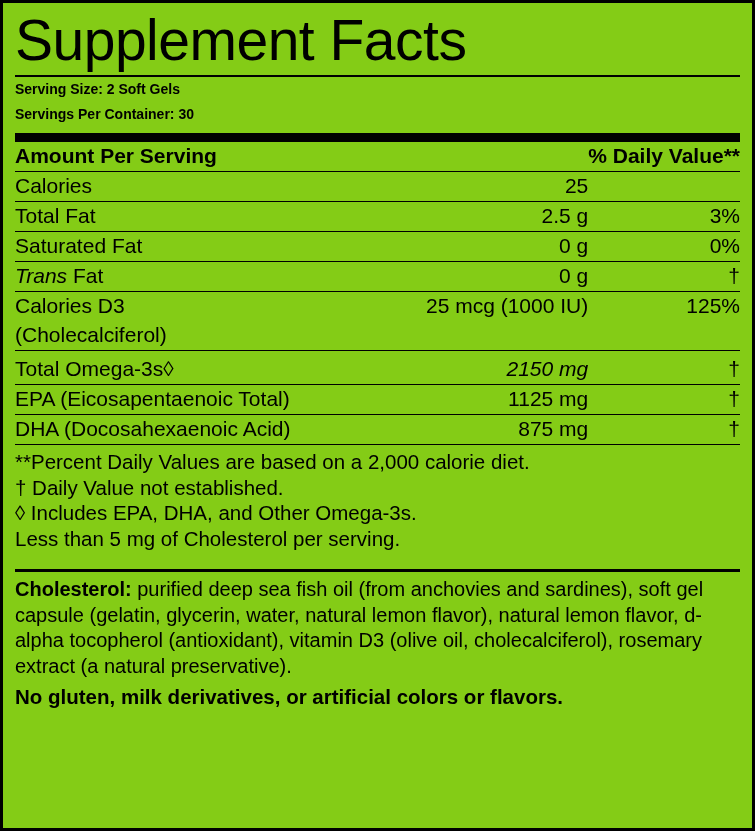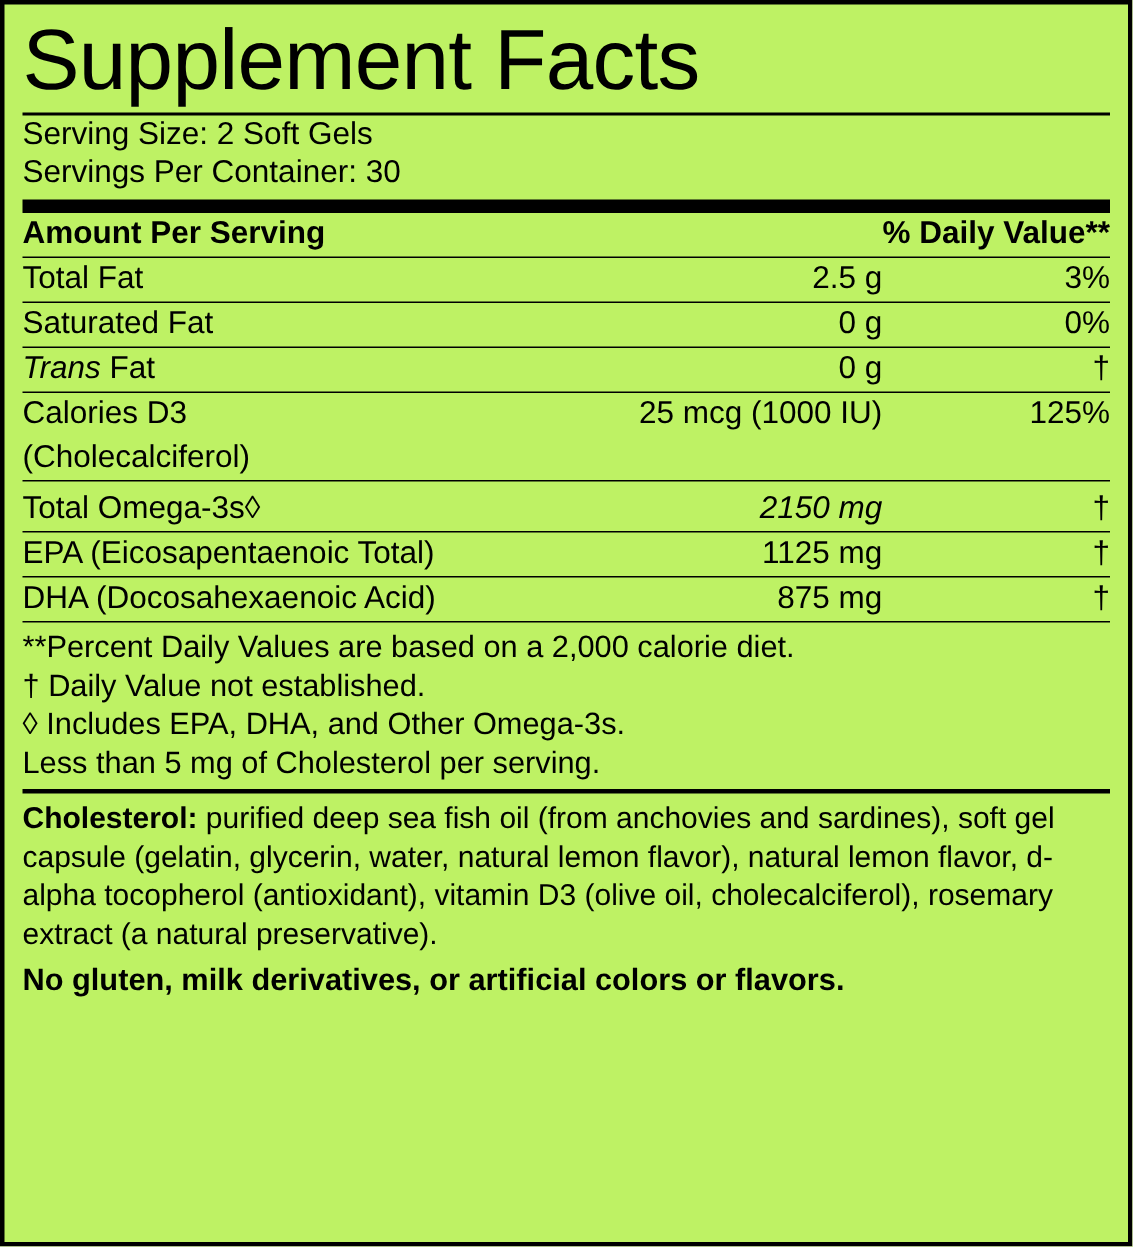--- a/index.html
+++ b/index.html
@@ -8,37 +8,38 @@
     background: #ffffff;
   }
   body {
     font-family: "Liberation Sans", sans-serif;
     color: #000000;
   }
   .panel {
     width: 755px;
     height: 831px;
     box-sizing: border-box;
-    background: #bef264;
+    background: #84cc16;
     border: 3px solid #000000;
     padding: 4px 12px 0 12px;
     position: relative;
     overflow: hidden;
   }
   .title {
     font-size: 57px;
     line-height: 62px;
     font-weight: normal;
     letter-spacing: -0.5px;
     white-space: nowrap;
     margin: 2px 0 0 0;
   }
   .serving-line {
-    font-size: 21px;
+    font-size: 14px;
     line-height: 25px;
+    font-weight: bold;
   }
   .rule-thin {
     border-top: 2px solid #000000;
     margin: 4px 0 0 0;
   }
   .rule-med {
     border-top: 3px solid #000000;
     margin: 0;
   }
   .rule-thick {
@@ -78,21 +79,21 @@
   .header-row td {
     font-weight: bold;
     border-bottom: 3px solid #000000;
     padding-bottom: 4px;
   }
   .header-row td.dv {
   }
   .footnotes {
     font-size: 20.5px;
     line-height: 25.5px;
-    padding: 4px 0 5px 0;
+    padding: 4px 0 18px 0;
   }
   .ingredients {
     font-size: 20px;
     line-height: 25.5px;
     padding: 5px 0 0 0;
   }
   .ingredients .lead { font-weight: bold; }
   .allergen {
     font-size: 20.5px;
     font-weight: bold;
@@ -115,20 +116,25 @@
   <div class="rule-thick" style="margin-top:6px;"></div>
 
   <table class="facts">
     <tbody>
         <tr class="header-row">
       <td class="name">Amount Per Serving</td>
       <td class="amount"></td>
       <td class="dv">% Daily Value**</td>
     </tr>
 
+    <tr>
+      <td class="name">Calories</td>
+      <td class="amount">25</td>
+      <td class="dv"></td>
+    </tr>
 
     <tr>
       <td class="name">Total Fat</td>
       <td class="amount">2.5 g</td>
       <td class="dv">3%</td>
     </tr>
 
     <tr>
       <td class="name indent1">Saturated Fat</td>
       <td class="amount">0 g</td>

